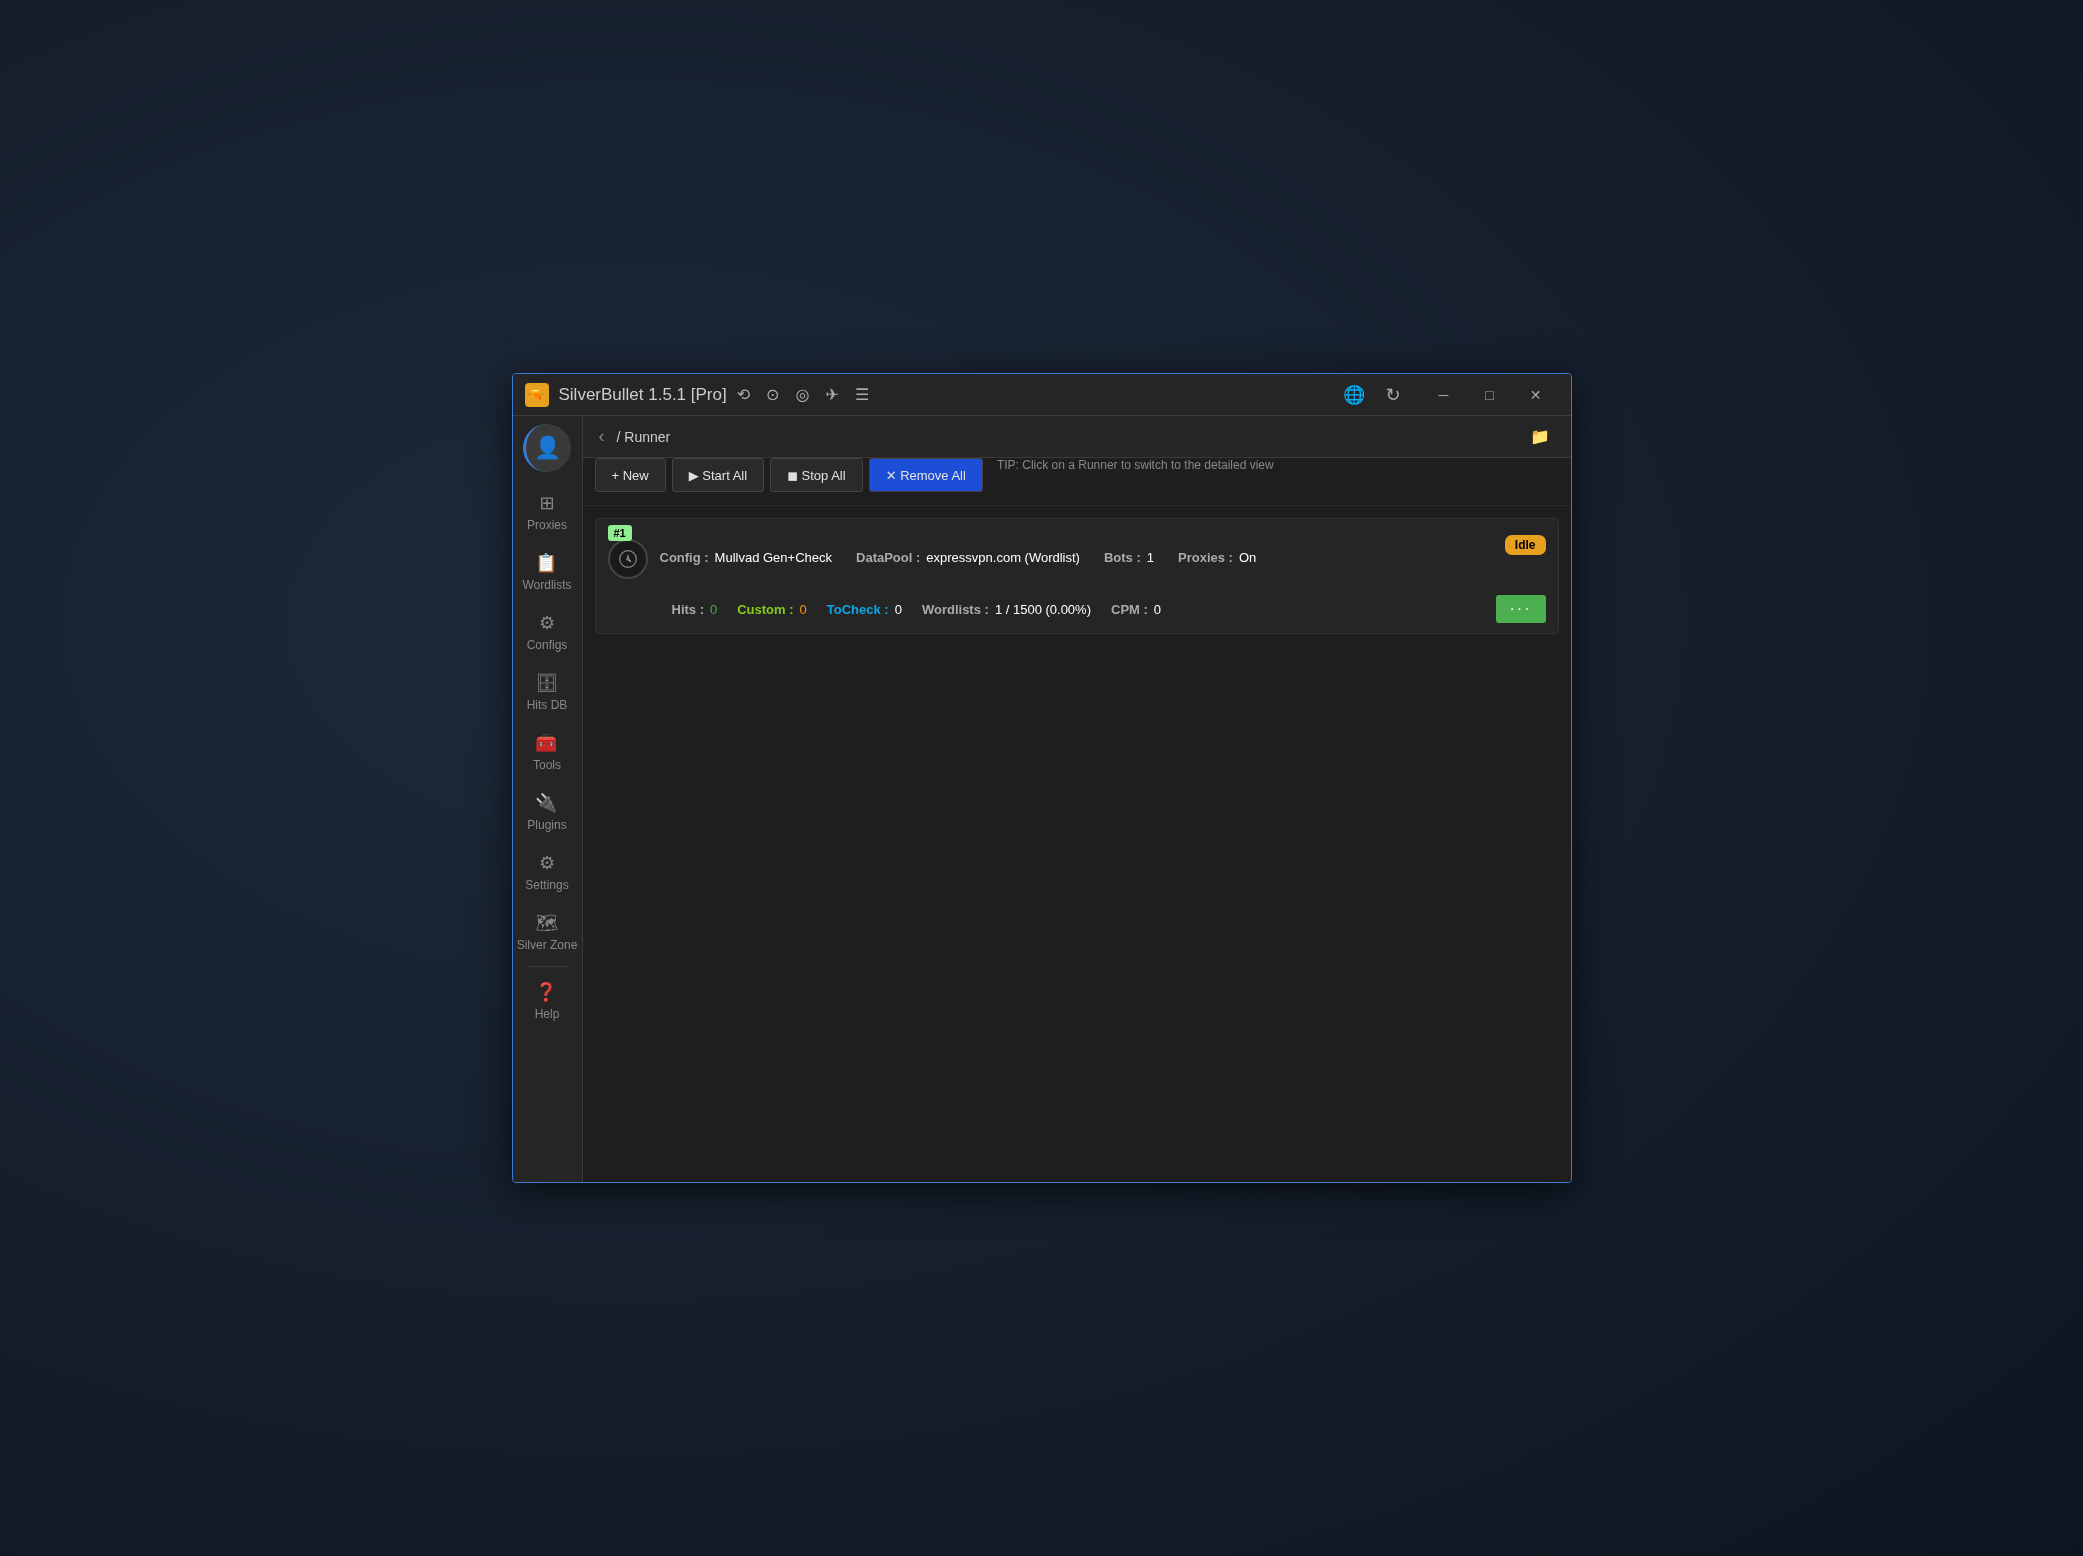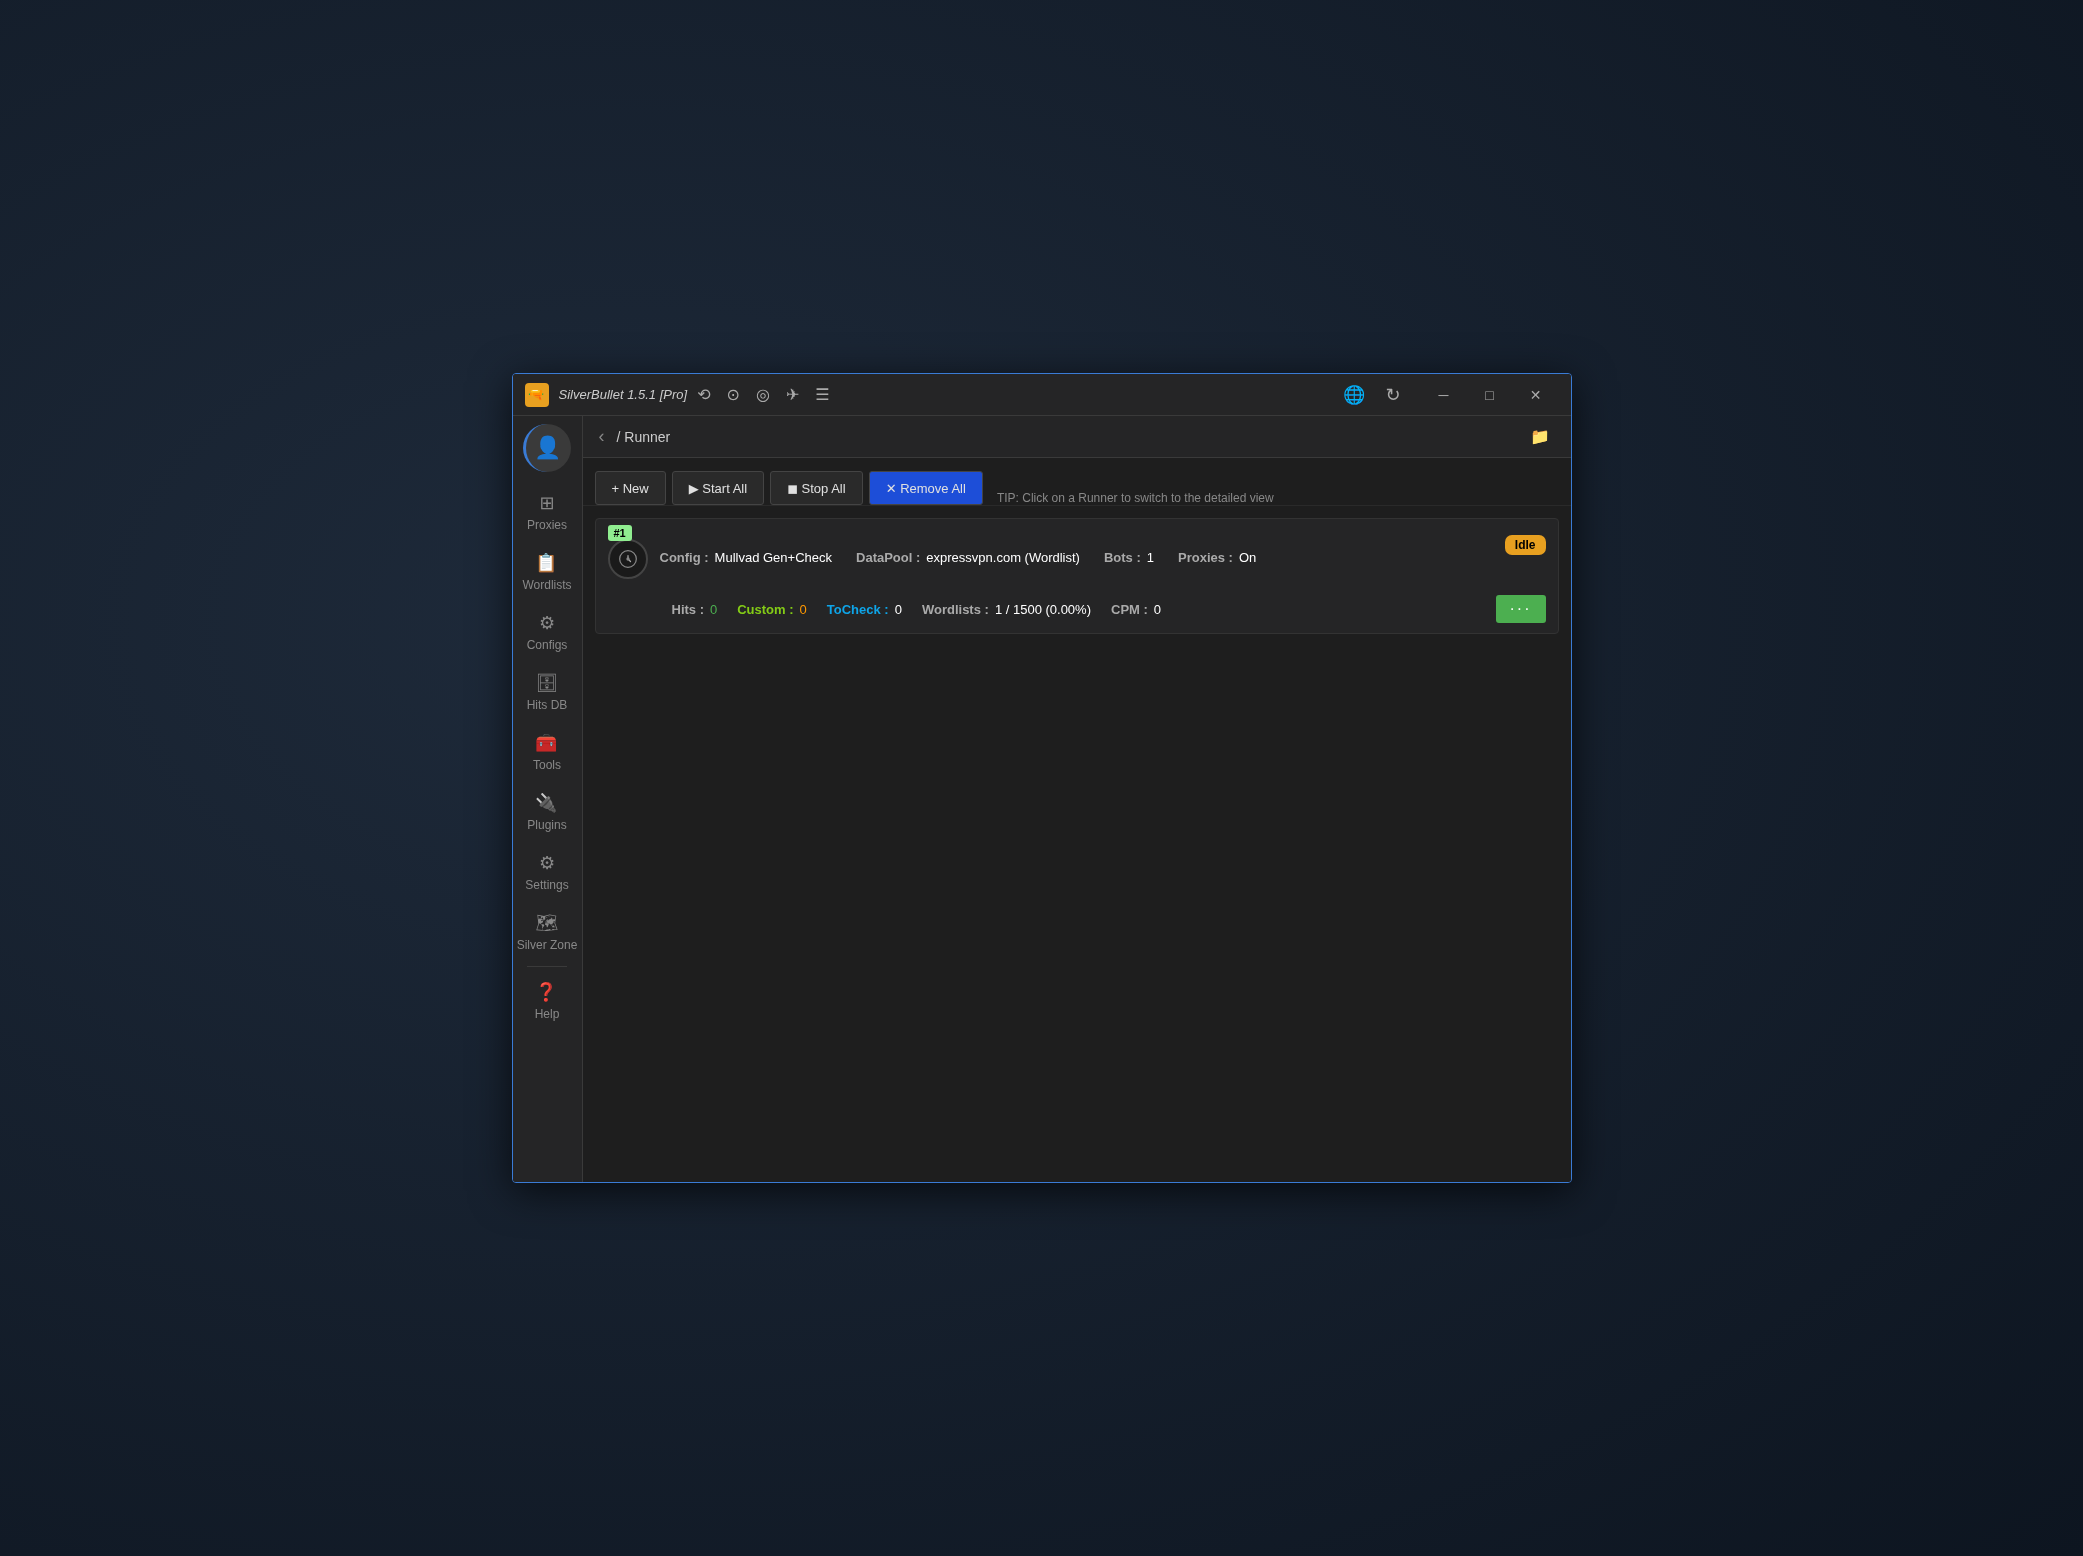--- a/index.html
+++ b/index.html
@@ -53,22 +53,21 @@
       display: flex;
       align-items: center;
       justify-content: center;
       font-size: 13px;
       font-weight: bold;
       color: #000;
     }
 
     .app-title {
       color: #cccccc;
-      font-size: 13px;
-      font-style: italic;
+      font-size: 17px;
     }
 
     .title-bar-icons {
       display: flex;
       gap: 16px;
       align-items: center;
     }
 
     .title-icon {
       color: #aaa;
@@ -180,21 +179,21 @@
       font-size: 16px;
       cursor: pointer;
       padding: 4px 8px;
     }
 
     
     .toolbar {
       height: 48px;
       background: #1e1e1e;
       display: flex;
-      align-items: flex-end;
+      align-items: flex-start;
       padding: 0 12px;
       gap: 6px;
       border-bottom: 1px solid #2a2a2a;
     }
 
     .toolbar-btn {
       height: 34px;
       padding: 0 16px;
       border: none;
       border-radius: 3px;

